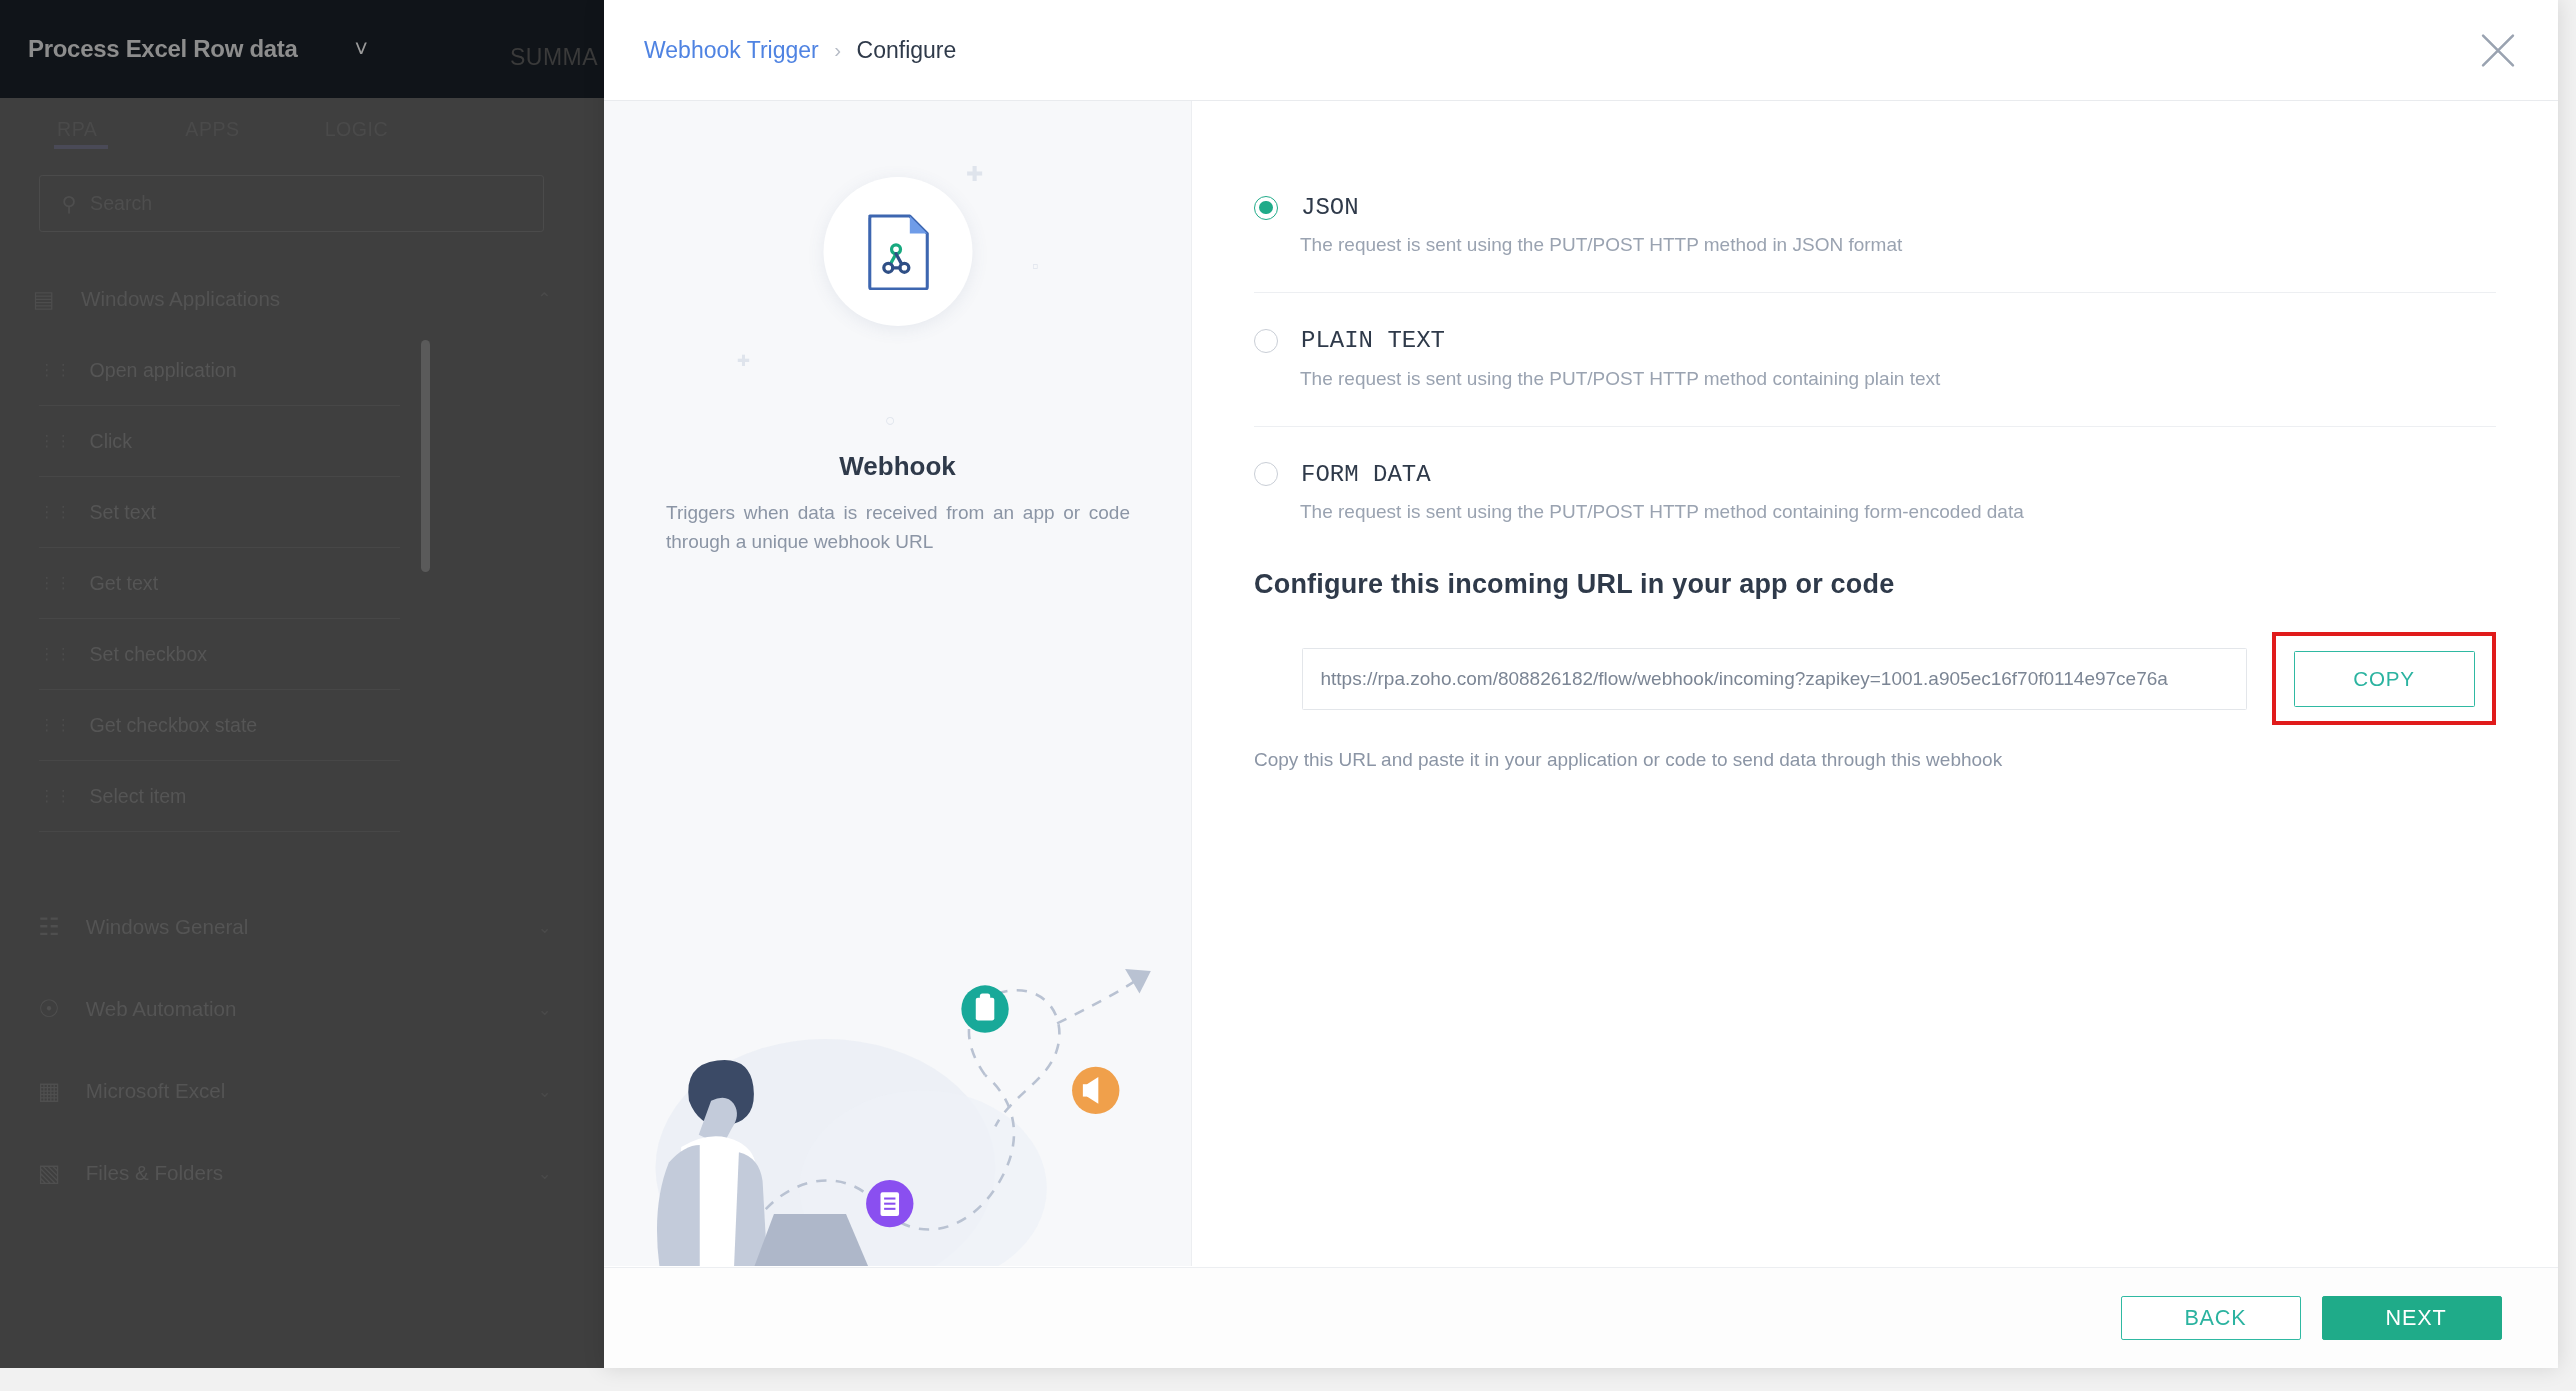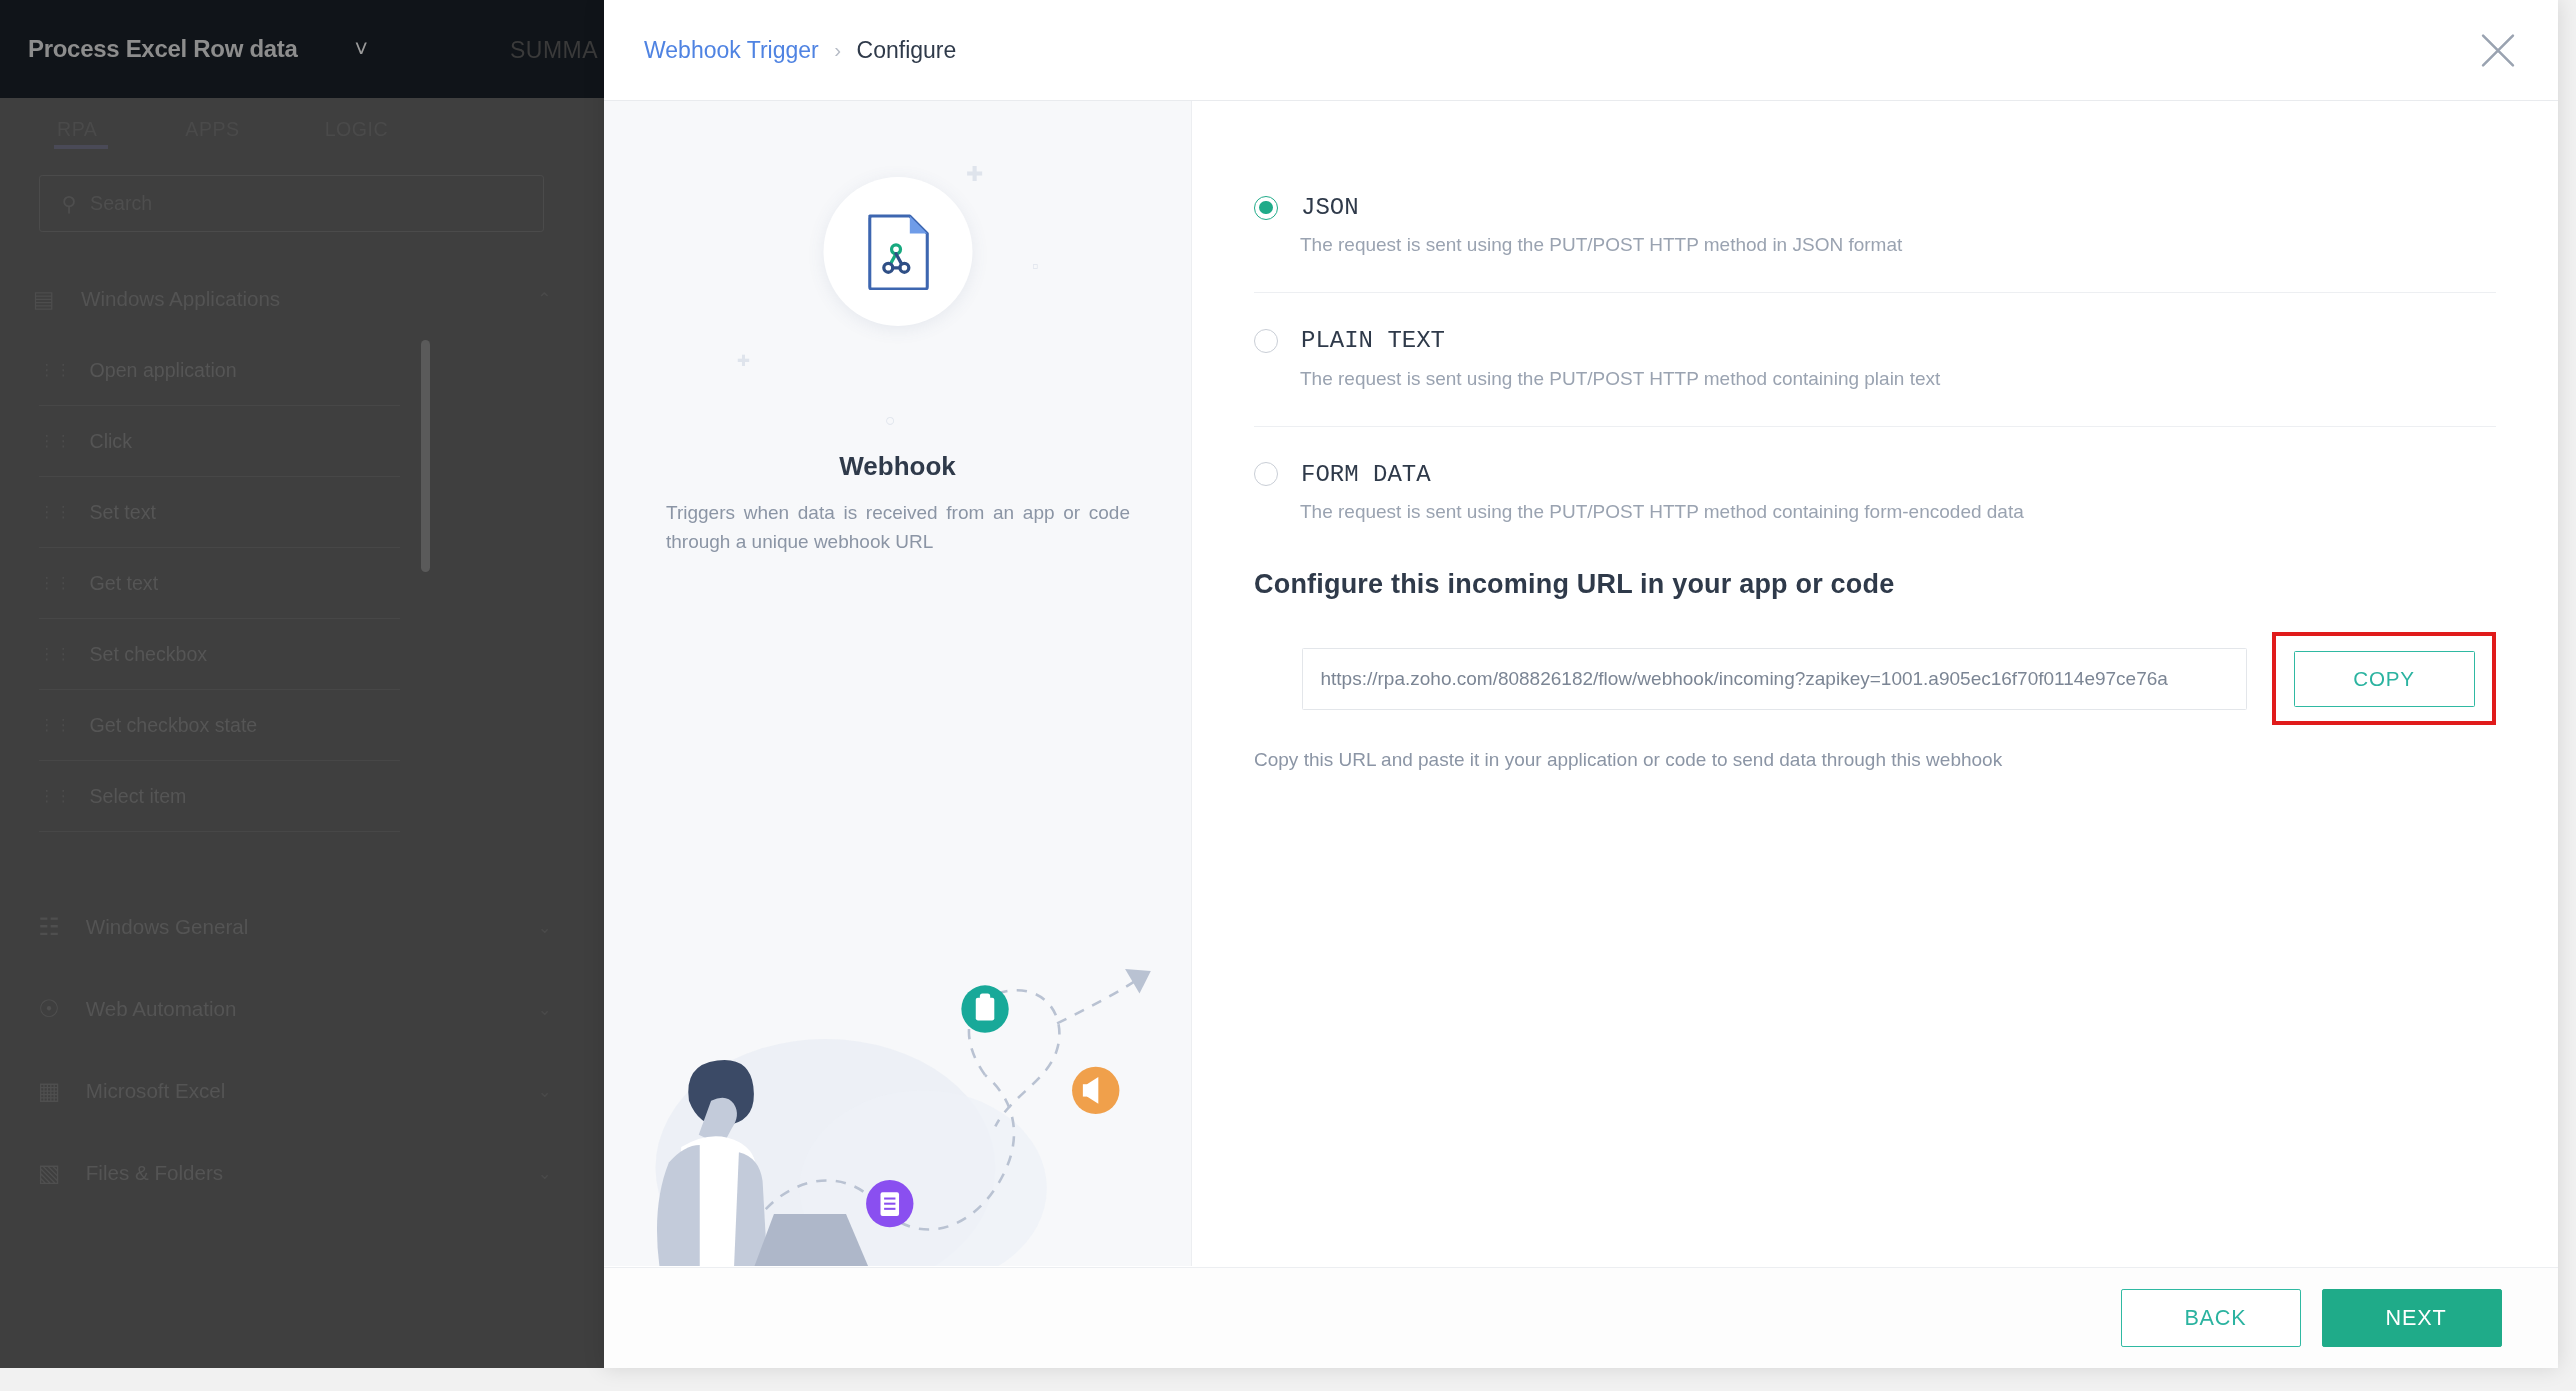--- a/index.html
+++ b/index.html
@@ -20,21 +20,21 @@
     position:absolute; left:0; top:0; width:604px; height:98px;
     background:#101419;
     display:flex; align-items:center;
   }
   #bg-flowname {
     color:#8d8d8d; font-size:24px; font-weight:bold; margin-left:28px;
     letter-spacing:-0.3px;
   }
   #bg-chevron { margin-left:57px; color:#9a9a9a; font-size:23px; }
   #bg-summary {
-    position:absolute; left:510px; top:1px; height:98px;
+    position:absolute; left:510px; top:8px; height:98px;
     display:flex; align-items:center;
     color:#3a3a3a; font-size:23px; letter-spacing:0.5px;
   }
   #bg-tabs {
     position:absolute; left:0; top:98px; width:604px; height:62px;
     display:flex; align-items:center;
   }
   .bg-tab { color:#4a4a4a; font-size:19.6px; letter-spacing:0.5px; }
   .bg-tab.t1 { margin-left:57px; }
   .bg-tab.t2 { margin-left:88px; }
@@ -172,21 +172,21 @@
   #url-hint { margin-top:24px; color:#8b95a5; font-size:19px; }
 
   
   #modal-footer {
     position:absolute; left:0; bottom:0; width:100%; height:101px;
     border-top:0.5px solid #eceef1; background:#fdfdfd;
     display:flex; align-items:center; justify-content:flex-end;
     padding-right:56px;
   }
   .fbtn {
-    height:58px; min-width:180px; border-radius:2.1px; font-size:21.6px;
+    height:44px; min-width:180px; border-radius:2.1px; font-size:21.6px;
     letter-spacing:0.8px; display:flex; align-items:center; justify-content:center;
     cursor:pointer;
     padding-left:8px;
   }
   #back-btn { border:1px solid #2fb9a2; color:#2bb3a0; background:#fff; }
   #next-btn { background:#1fab89; color:#fff; margin-left:20.6px; border:1px solid #1fab89; }
 </style>
 </head>
 <body>
 

